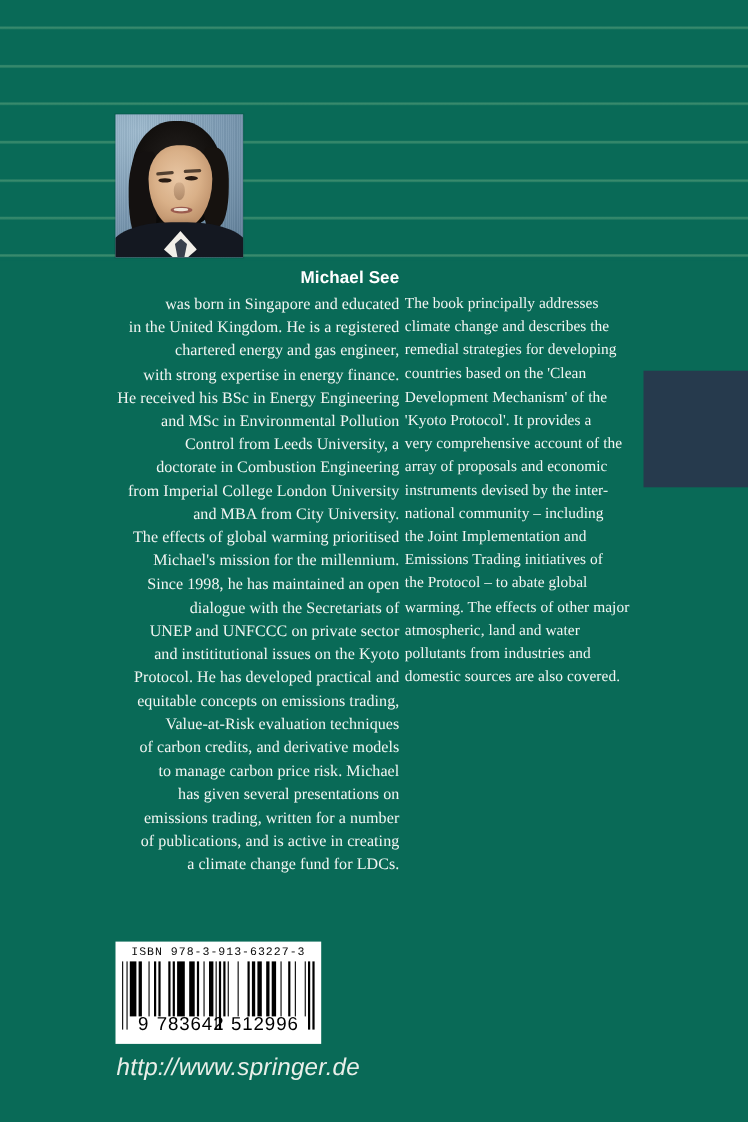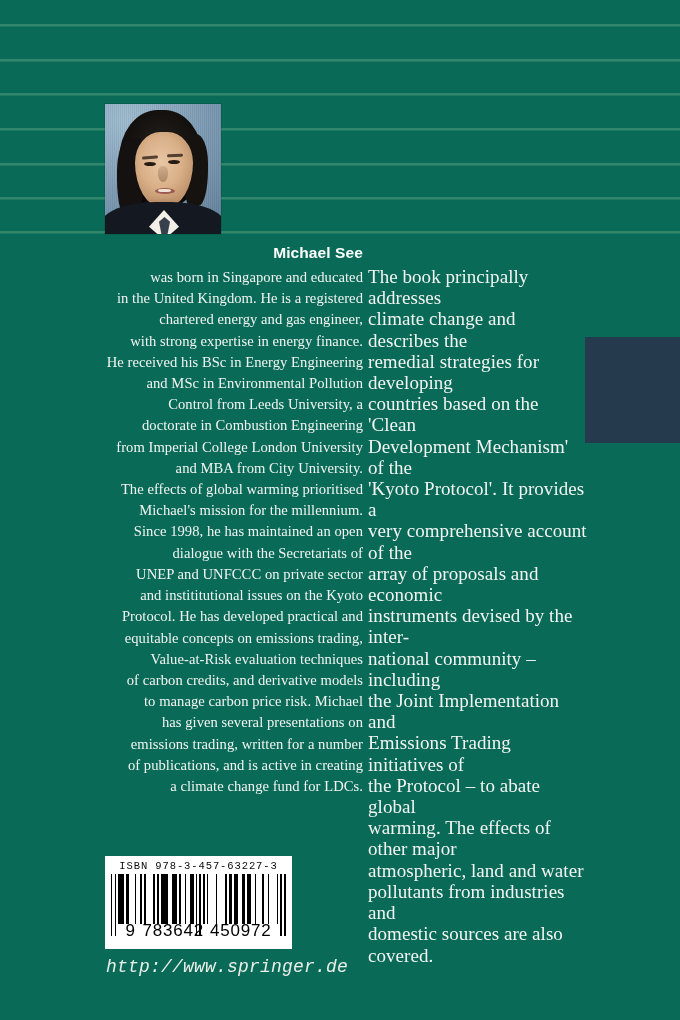--- a/index.html
+++ b/index.html
@@ -203,21 +203,21 @@
   .body-text {
     font-family: "Liberation Serif", serif;
     font-size: 14.6px;
     line-height: 21.2px;
     color: #f2f5f2;
     margin: 0;
     white-space: pre-line;
     letter-spacing: .05px;
   }
   #col-right .body-text {
-    font-size: 19px;
+    font-size: 14px;
     line-height: 21.2px;
   }
 
   
   #barcode-box {
     position: absolute;
     left: 105px;
     top: 856px;
     width: 187px;
     height: 93px;
@@ -256,23 +256,23 @@
     margin-top: -3px;
     white-space: nowrap;
   }
   #barcode-digits .lead { margin-right: 7px; }
   #barcode-digits .grp { letter-spacing: .8px; }
 
   #publisher-url {
     position: absolute;
     left: 106px;
     top: 957px;
-    font-family: Liberation Mono, monospace;
+    font-family: Liberation Sans, sans-serif;
     font-style: italic;
-    font-size: 18px;
+    font-size: 22px;
     color: #e9efe9;
     letter-spacing: .2px;
   }
 </style>
 </head>
 <body>
 
 <div id="cover">
 
   <div id="stripe-band">
@@ -351,21 +351,21 @@
 Emissions Trading initiatives of
 the Protocol – to abate global
 warming. The effects of other major
 atmospheric, land and water
 pollutants from industries and
 domestic sources are also covered.</div>
     </div>
   </div>
 
   <div id="barcode-box">
-    <div id="isbn-text">ISBN  978-3-457-63227-3</div>
+    <div id="isbn-text">ISBN  978-3-913-63227-3</div>
     <div id="barcode-bars">
         <span style="left: 0px; width: 1.49211px; bottom: -12px;"></span>
         <span style="left: 3.68421px; width: 1.49211px; bottom: -12px;"></span>
         <span style="left: 7.36842px; width: 5.17632px; bottom: 0px;"></span>
         <span style="left: 14.7368px; width: 3.33421px; bottom: 0px;"></span>
         <span style="left: 23.9474px; width: 1.49211px; bottom: 0px;"></span>
         <span style="left: 29.4737px; width: 1.49211px; bottom: 0px;"></span>
         <span style="left: 33.1579px; width: 1.49211px; bottom: 0px;"></span>
         <span style="left: 42.3684px; width: 1.49211px; bottom: 0px;"></span>
         <span style="left: 46.0526px; width: 1.49211px; bottom: 0px;"></span>
@@ -385,19 +385,19 @@
         <span style="left: 130.789px; width: 3.33421px; bottom: 0px;"></span>
         <span style="left: 136.316px; width: 3.33421px; bottom: 0px;"></span>
         <span style="left: 143.684px; width: 1.49211px; bottom: 0px;"></span>
         <span style="left: 151.053px; width: 1.49211px; bottom: 0px;"></span>
         <span style="left: 156.579px; width: 1.49211px; bottom: 0px;"></span>
         <span style="left: 165.789px; width: 1.49211px; bottom: 0px;"></span>
         <span style="left: 169.474px; width: 1.49211px; bottom: -12px;"></span>
         <span style="left: 173.158px; width: 1.49211px; bottom: -12px;"></span>
       </div>
     <div id="barcode-digits">
-      <span class="lead">9</span><span class="grp">783642</span><span class="grp" style="margin-left:6px">450972</span>
+      <span class="lead">9</span><span class="grp">783642</span><span class="grp" style="margin-left:6px">512996</span>
     </div>
   </div>
 
   <div id="publisher-url">http://www.springer.de</div>
 
 </div>
 
 </body></html>

